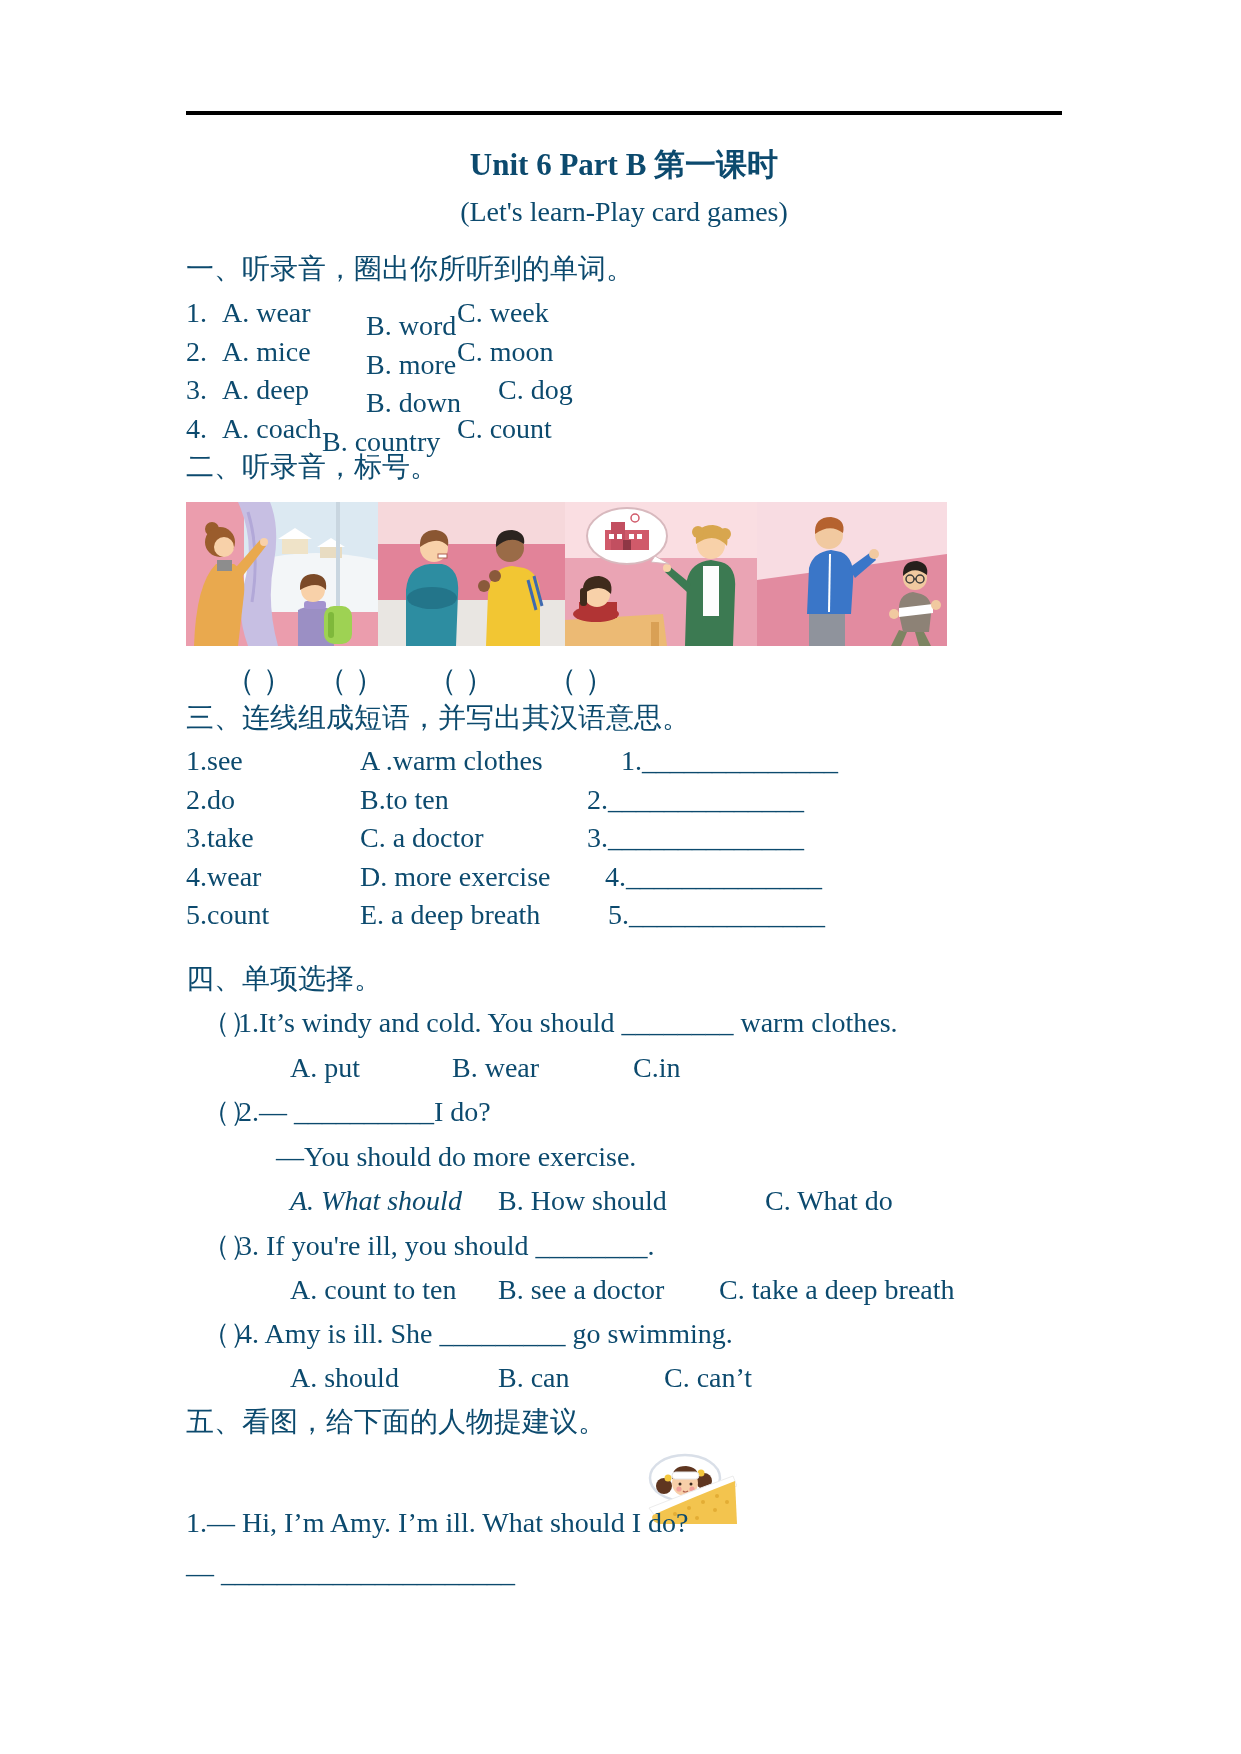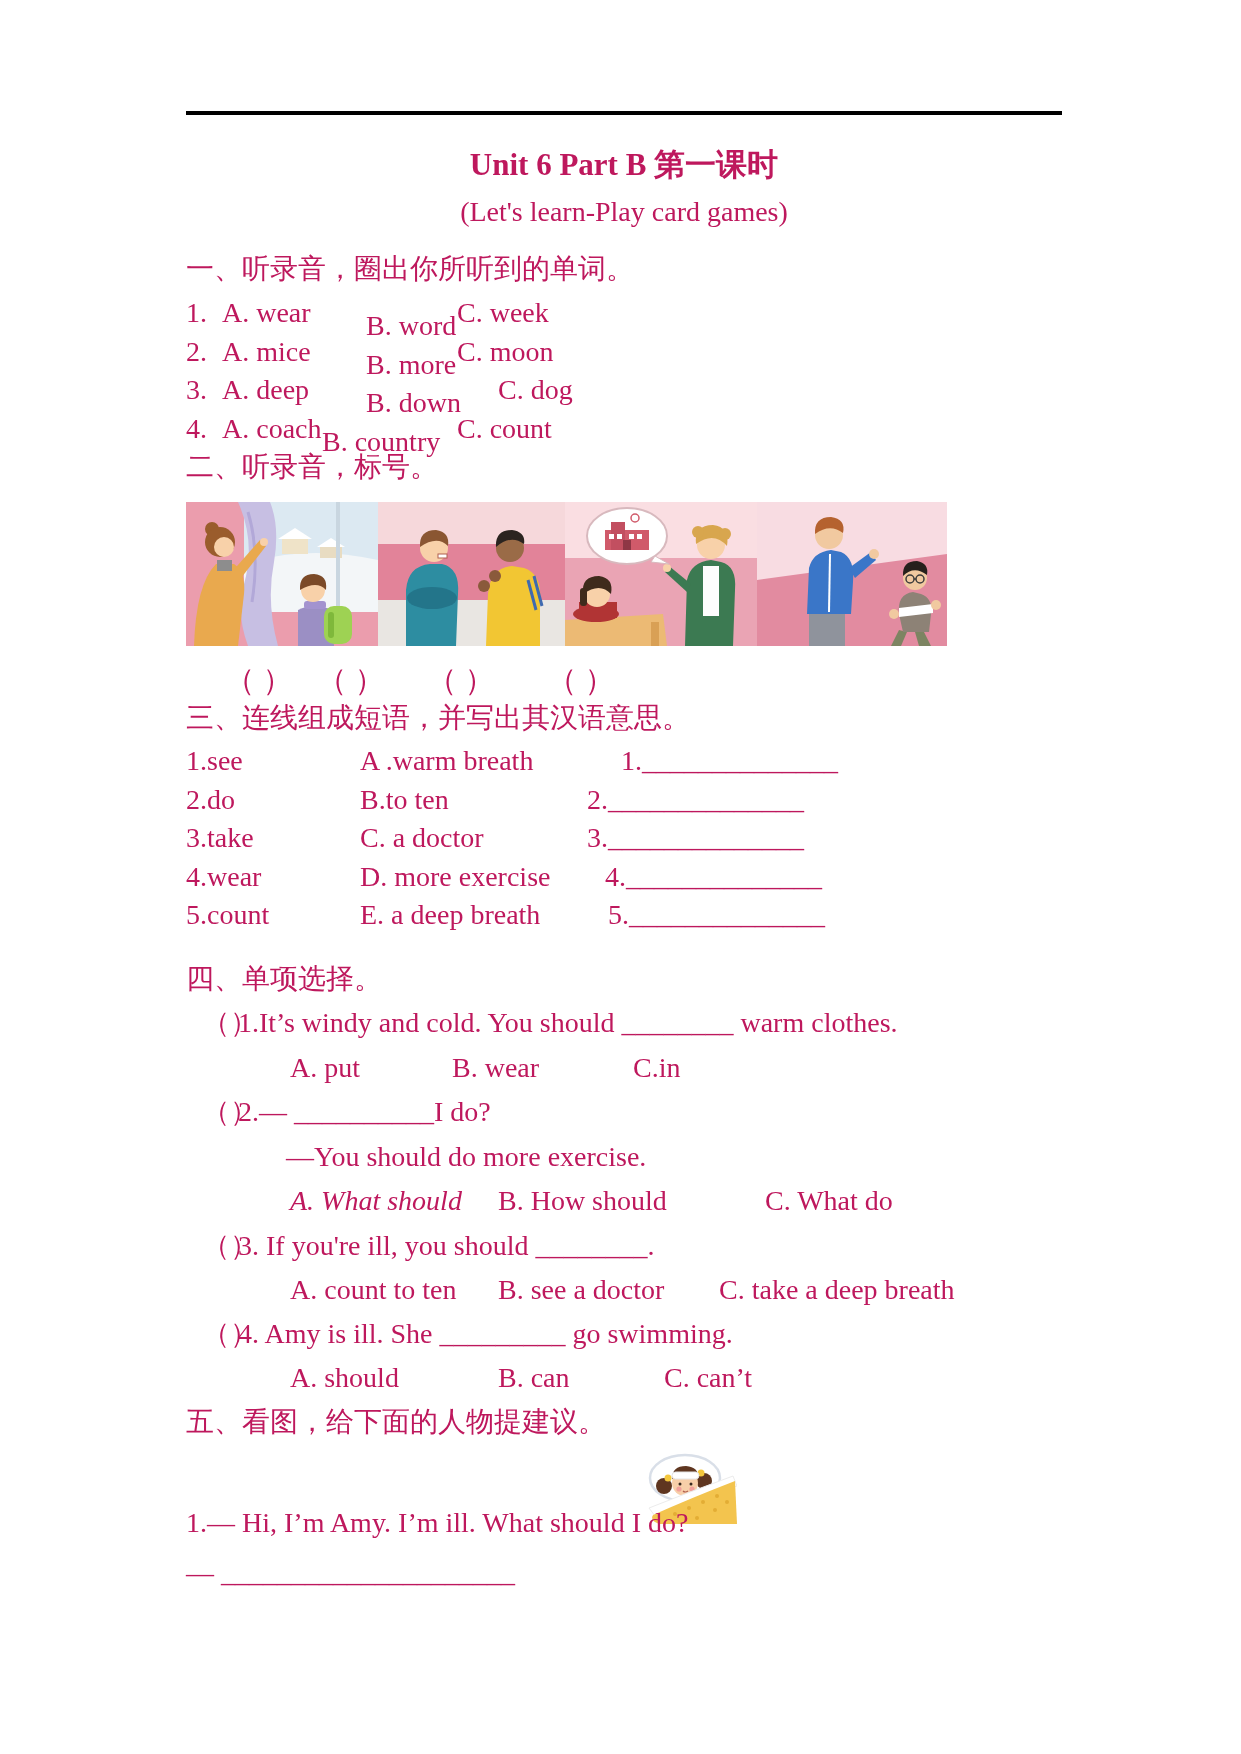--- a/index.html
+++ b/index.html
@@ -1,18 +1,18 @@
 <!DOCTYPE html>
 <html><head>
 <meta charset="utf-8">
 <style>
   html,body{margin:0;padding:0;background:#ffffff;}
   .page{position:relative;width:1241px;height:1754px;background:#ffffff;
         font-family:"Liberation Serif","DejaVu Serif","DejaVu Sans",serif;
-        color:#be185d;overflow:hidden;}
+        color:#0c4a6e;overflow:hidden;}
   .abs{position:absolute;}
   .rule{left:186px;top:111px;width:876px;height:4px;background:#000;}
   .title{left:186px;top:144px;width:876px;text-align:center;
          font-size:31px;font-weight:bold;}
   .subtitle{left:186px;top:196px;width:876px;text-align:center;font-size:28px;}
   .bodytxt{font-size:28px;line-height:34px;white-space:nowrap;}
   .heading{left:186px;}
   
   .s1-row{left:186px;display:flex;}
   .s1-row .c-num{display:inline-block;width:36px;}
@@ -38,21 +38,21 @@
   .q-line .q-bracket{display:inline-block;margin-left:16px;width:36px;}
   .q-opts{left:290px;display:flex;}
   .q-opts.q1 .o1{display:inline-block;width:162px;}
   .q-opts.q1 .o2{display:inline-block;width:181px;}
   .q-opts.q2 .o1{display:inline-block;width:208px;font-style:italic;}
   .q-opts.q2 .o2{display:inline-block;width:267px;}
   .q-opts.q3 .o1{display:inline-block;width:208px;}
   .q-opts.q3 .o2{display:inline-block;width:221px;}
   .q-opts.q4 .o1{display:inline-block;width:208px;}
   .q-opts.q4 .o2{display:inline-block;width:166px;}
-  .q-follow{left:286px;text-align:right;}
+  .q-follow{left:276px;text-align:right;}
 </style>
 </head>
 <body>
 
 <div class="page">
 
   <div class="abs rule"></div>
   <div class="abs title">Unit 6 Part B 第一课时</div>
   <div class="abs subtitle">(Let's learn-Play card games)</div>
 
@@ -190,21 +190,21 @@
 
   <span class="abs slot" style="left:225px;top:660px">（ ）</span>
   <span class="abs slot" style="left:317px;top:660px">（ ）</span>
   <span class="abs slot" style="left:427px;top:660px">（ ）</span>
   <span class="abs slot" style="left:547px;top:660px">（ ）</span>
 
   <div class="abs bodytxt heading" style="top:701px">三、连线组成短语，并写出其汉语意思。</div>
 
   <div class="abs bodytxt m-row mr1" style="top:744px">
     <span class="m-left">1.see</span>
-    <span class="m-mid">A .warm breath</span>
+    <span class="m-mid">A .warm clothes</span>
     <span class="m-blank">1.______________</span>
   </div>
   <div class="abs bodytxt m-row mr2" style="top:783px">
     <span class="m-left">2.do</span>
     <span class="m-mid">B.to ten</span>
     <span class="m-blank">2.______________</span>
   </div>
   <div class="abs bodytxt m-row mr3" style="top:821px">
     <span class="m-left">3.take</span>
     <span class="m-mid">C. a doctor</span>

